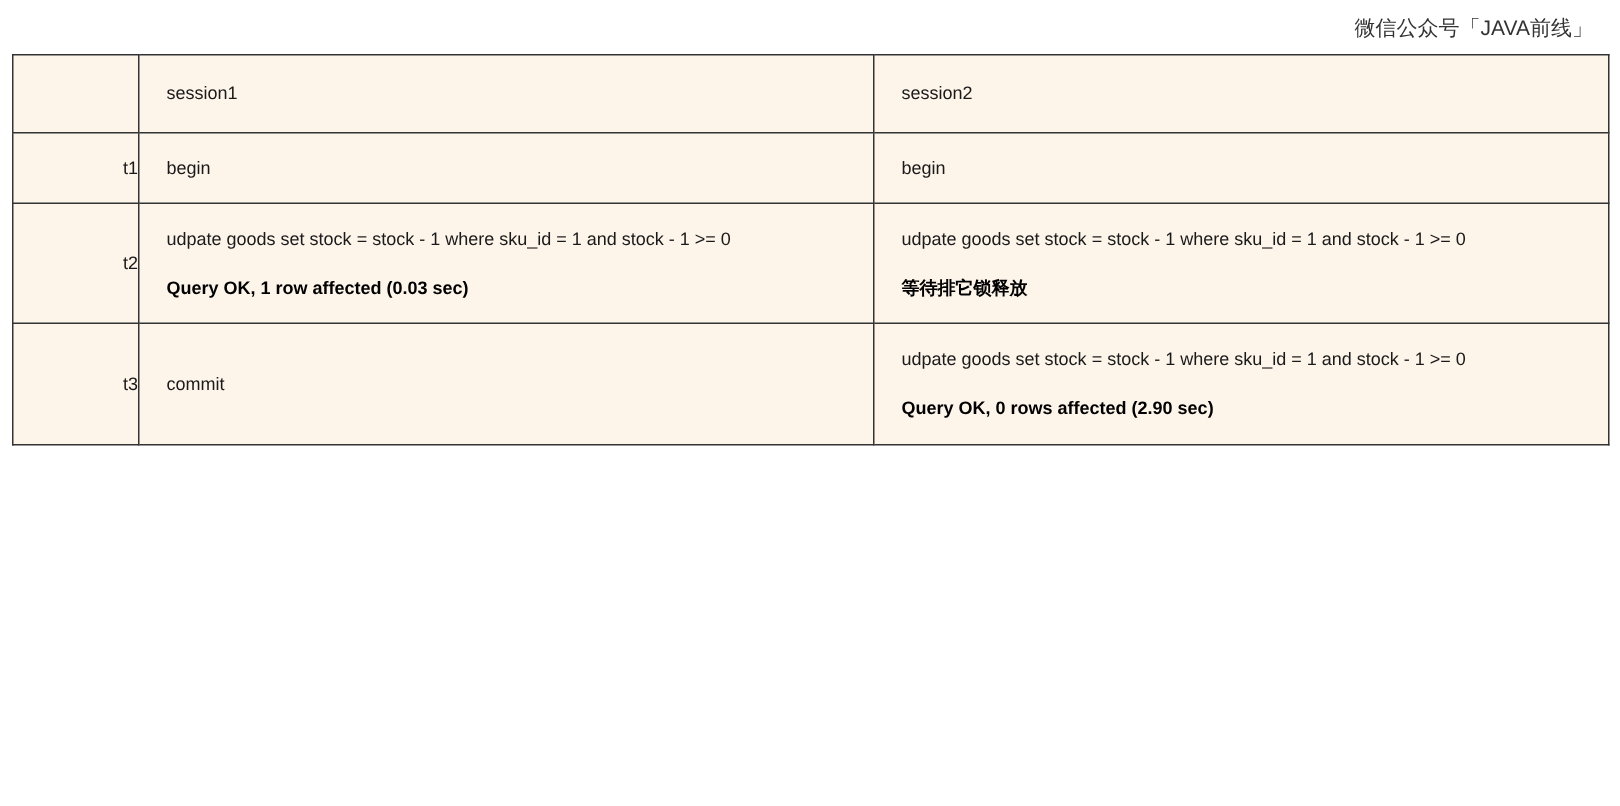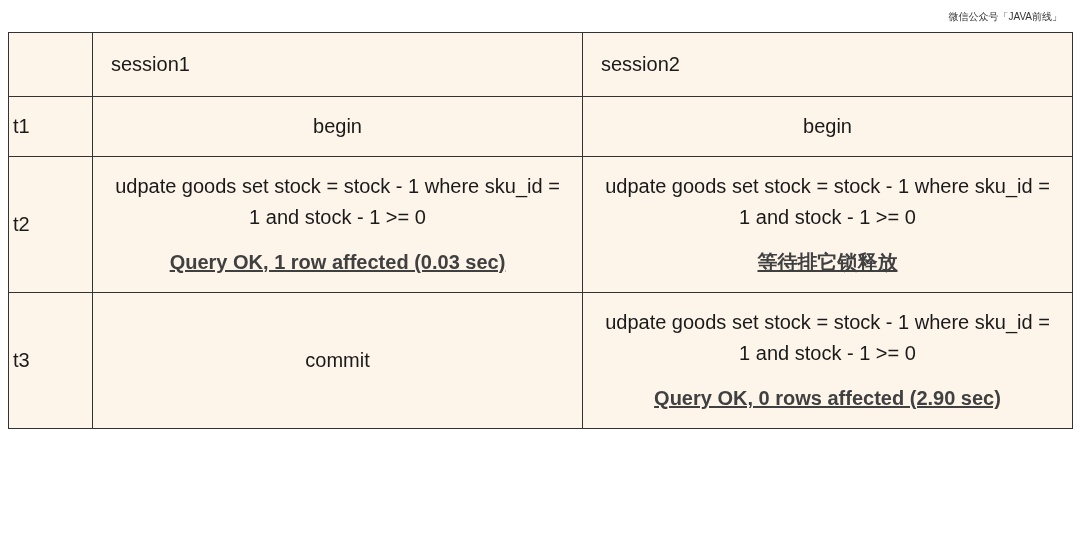--- a/index.html
+++ b/index.html
@@ -9,51 +9,50 @@
     font-family: "Microsoft YaHei", "微软雅黑", Arial, sans-serif;
     background: #ffffff;
     width: 1080px;
     height: 537px;
   }
   .wrap {
     padding: 6px 8px 8px 8px;
   }
   .caption {
     text-align: right;
-    font-size: 10px;
+    font-size: 14px;
     color: #333;
     padding: 4px 10px 8px 0;
   }
   table {
     width: 1064px;
     border-collapse: collapse;
     table-layout: fixed;
   }
   col.c-time { width: 84px; }
   col.c-sess { width: 490px; }
   td {
     border: 1.5px solid #333;
     background: #fdf4ea;
     vertical-align: middle;
     padding: 14px 18px;
-    font-size: 20px;
+    font-size: 12px;
     color: #1a1a1a;
     line-height: 1.55;
   }
   td.time {
-    text-align: left;
-    padding-left: 4px;
+    text-align: right;
+    padding-left: 16px;
     padding-right: 0;
   }
-  .block { margin: 0; text-align: center; }
+  .block { margin: 0; }
   .gap { height: 14px; }
   .red {
-    color: #404040;
+    color: #000000;
     font-weight: bold;
-    text-decoration: underline;
   }
   tr.hdr td { padding-top: 16px; padding-bottom: 16px; }
 </style>
 </head>
 <body>
 
 <div class="wrap">
   <div class="caption">微信公众号「JAVA前线」</div>
 
   <table>

